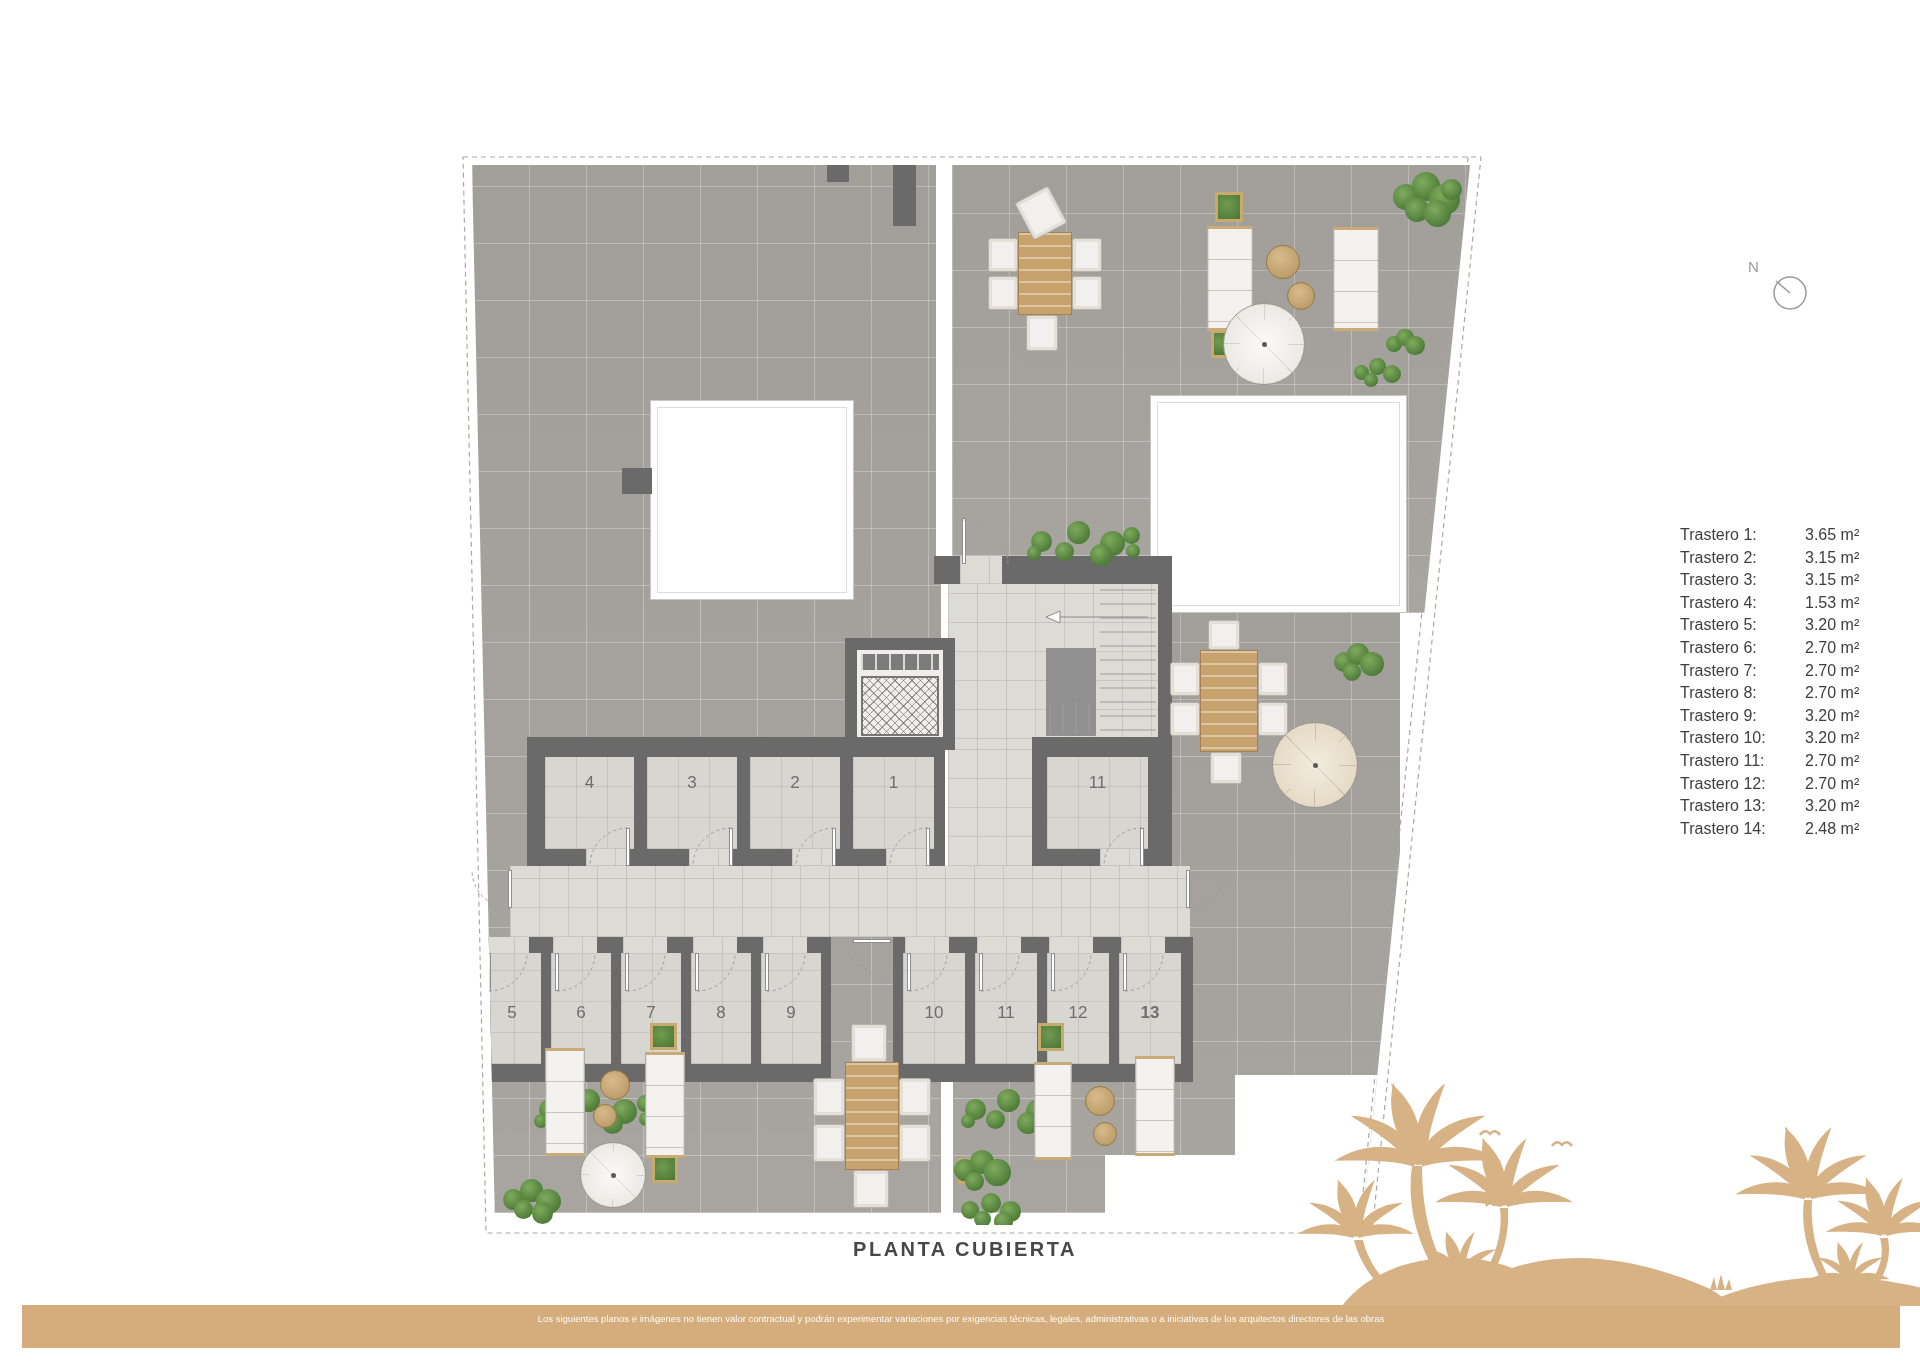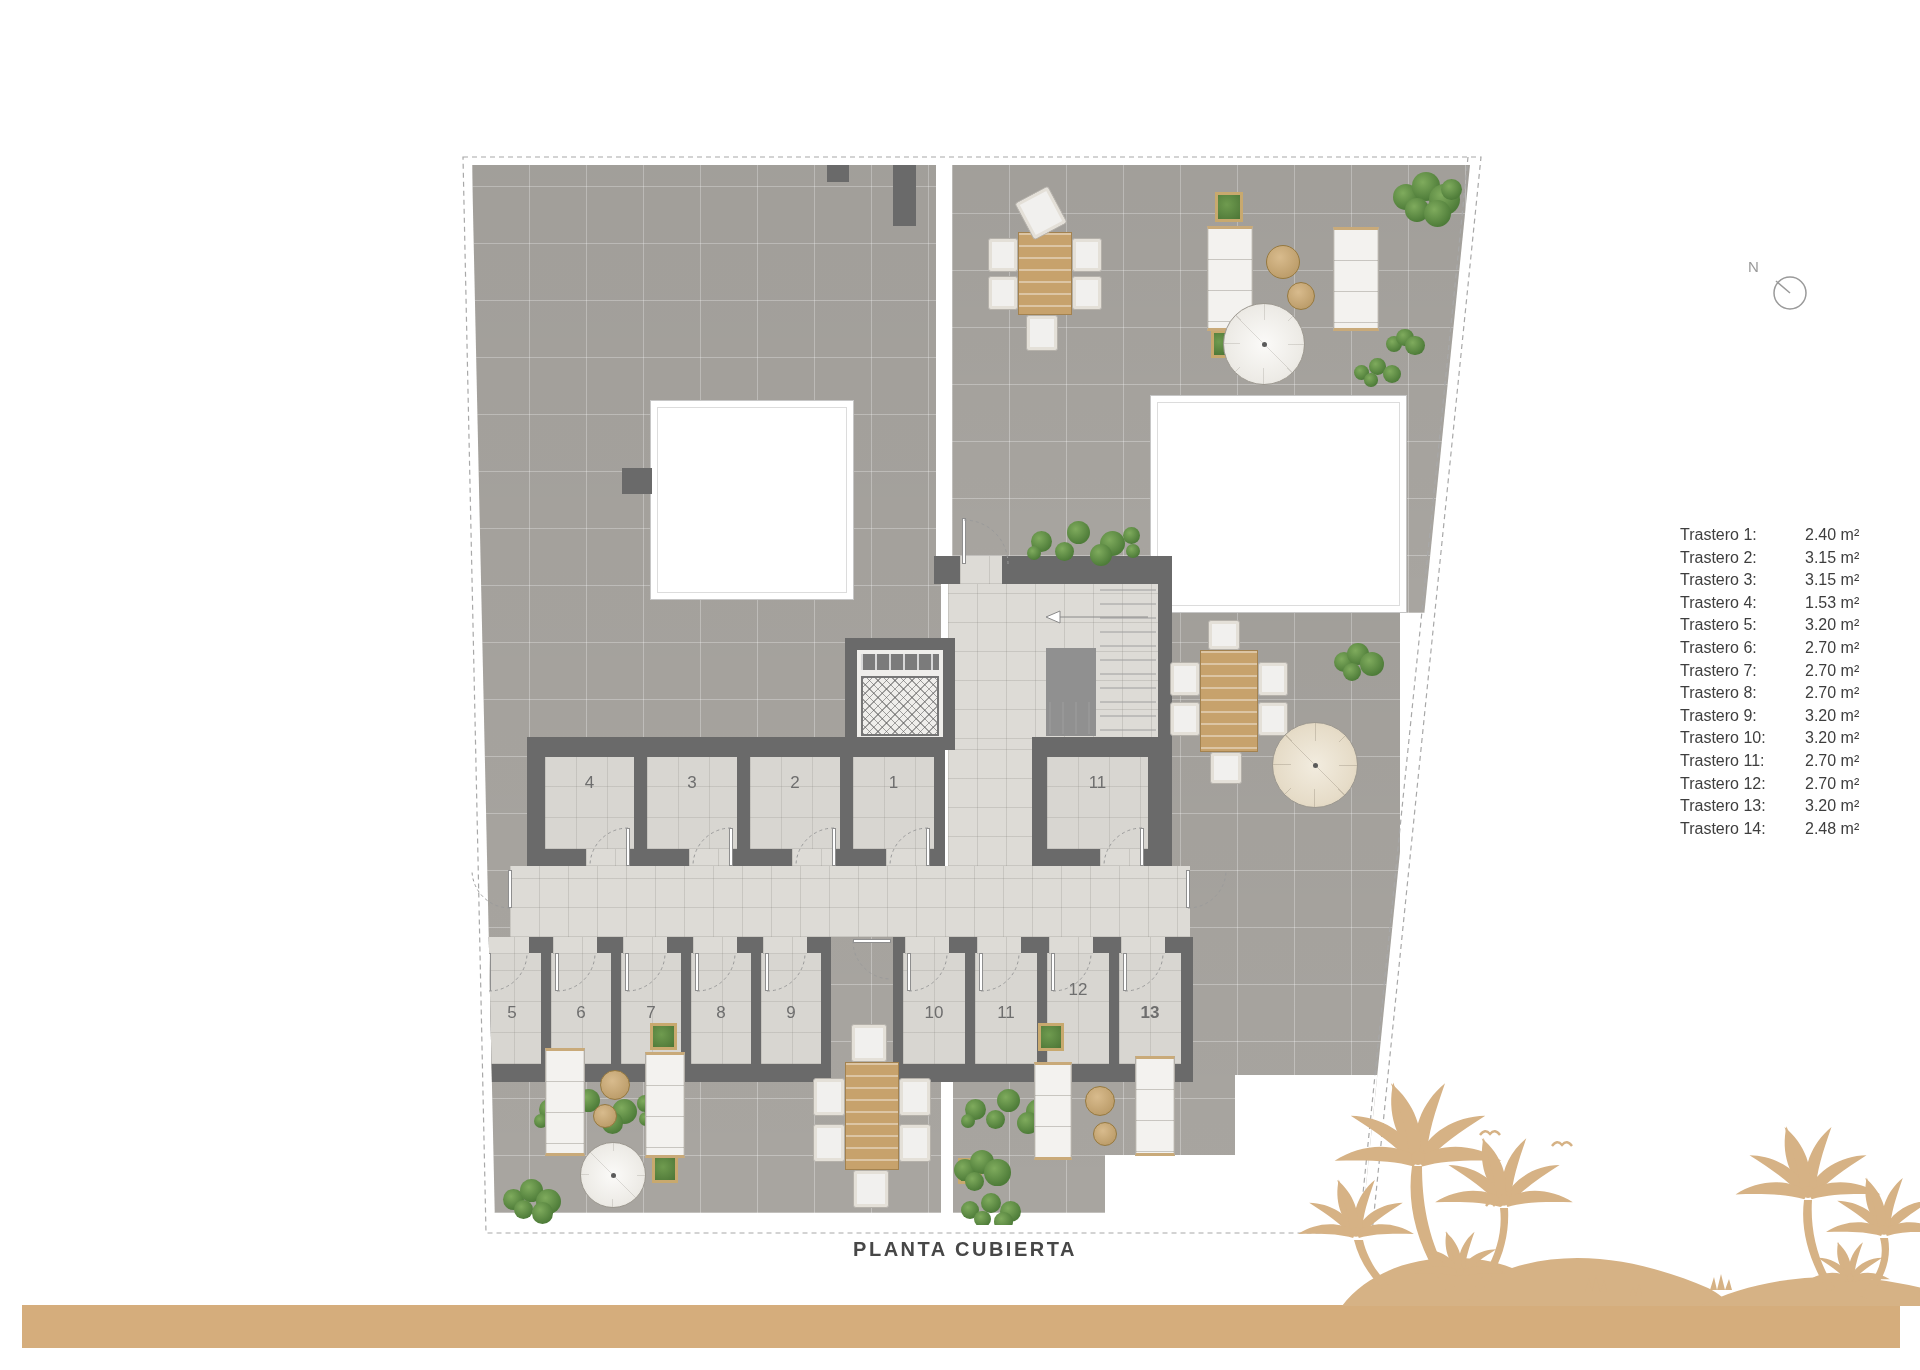--- a/index.html
+++ b/index.html
@@ -140,21 +140,21 @@
     <div class="abs leaf" style="left: 765px; top: 953px; width: 4px; height: 38px;"></div>
     <div class="abs roomfloor" style="left: 903px; top: 953px; width: 62px; height: 111px;"></div>
     <div class="abs num" style="left: 903px; top: 1003px; width: 62px; height: 20px;">10</div>
     <div class="abs lightfloor" style="left: 905px; top: 937px; width: 44px; height: 17px;"></div>
     <div class="abs leaf" style="left: 907px; top: 953px; width: 4px; height: 38px;"></div>
     <div class="abs roomfloor" style="left: 975px; top: 953px; width: 62px; height: 111px;"></div>
     <div class="abs num" style="left: 975px; top: 1003px; width: 62px; height: 20px;">11</div>
     <div class="abs lightfloor" style="left: 977px; top: 937px; width: 44px; height: 17px;"></div>
     <div class="abs leaf" style="left: 979px; top: 953px; width: 4px; height: 38px;"></div>
     <div class="abs roomfloor" style="left: 1047px; top: 953px; width: 62px; height: 111px;"></div>
-    <div class="abs num" style="left: 1047px; top: 980px; width: 62px; height: 20px; text-align: center;">12</div>
+    <div class="abs num" style="left: 1047px; top: 1003px; width: 62px; height: 20px; text-align: center;">12</div>
     <div class="abs lightfloor" style="left: 1049px; top: 937px; width: 44px; height: 17px;"></div>
     <div class="abs leaf" style="left: 1051px; top: 953px; width: 4px; height: 38px;"></div>
     <div class="abs roomfloor" style="left: 1119px; top: 953px; width: 62px; height: 111px;"></div>
     <div class="abs num" style="left: 1119px; top: 1003px; width: 62px; height: 20px; font-weight: bold;">13</div>
     <div class="abs lightfloor" style="left: 1121px; top: 937px; width: 44px; height: 17px;"></div>
     <div class="abs leaf" style="left: 1123px; top: 953px; width: 4px; height: 38px;"></div>
     <div class="abs roomfloor" style="left: 1047px; top: 757px; width: 101px; height: 92px;"></div>
     <div class="abs num" style="left: 1047px; top: 773px; width: 101px; height: 20px;">11</div>
     <div class="abs lightfloor" style="left: 1100px; top: 849px; width: 44px; height: 17px;"></div>
     <div class="abs leaf" style="left: 1140px; top: 828px; width: 4px; height: 38px;"></div>
@@ -377,21 +377,21 @@
       <path d="M320,95 Q325,88 330,94 Q335,88 340,95"></path>
       <path d="M392,106 Q397,99 402,105 Q407,99 412,106"></path>
       <path d="M326,166 Q330,160 334,165 Q338,160 342,166"></path>
     </g>
   </g>
 </svg>
 
 <div id="legend">
     <div class="legend-row">
       <div class="legend-label">Trastero 1:</div>
-      <div class="legend-value">2.40 m²</div>
+      <div class="legend-value">3.65 m²</div>
     </div>
     <div class="legend-row">
       <div class="legend-label">Trastero 2:</div>
       <div class="legend-value">3.15 m²</div>
     </div>
     <div class="legend-row">
       <div class="legend-label">Trastero 3:</div>
       <div class="legend-value">3.15 m²</div>
     </div>
     <div class="legend-row">
@@ -435,13 +435,14 @@
       <div class="legend-value">3.20 m²</div>
     </div>
     <div class="legend-row">
       <div class="legend-label">Trastero 14:</div>
       <div class="legend-value">2.48 m²</div>
     </div>
   </div>
 <div id="page-title">PLANTA CUBIERTA</div>
 <div id="north-label">N</div>
 <div id="footer-band">
+  <div>Los siguientes planos e imágenes no tienen valor contractual y podrán experimentar variaciones por exigencias técnicas, legales, administrativas o a iniciativas de los arquitectos directores de las obras</div>
 </div>
 
 </body></html>

